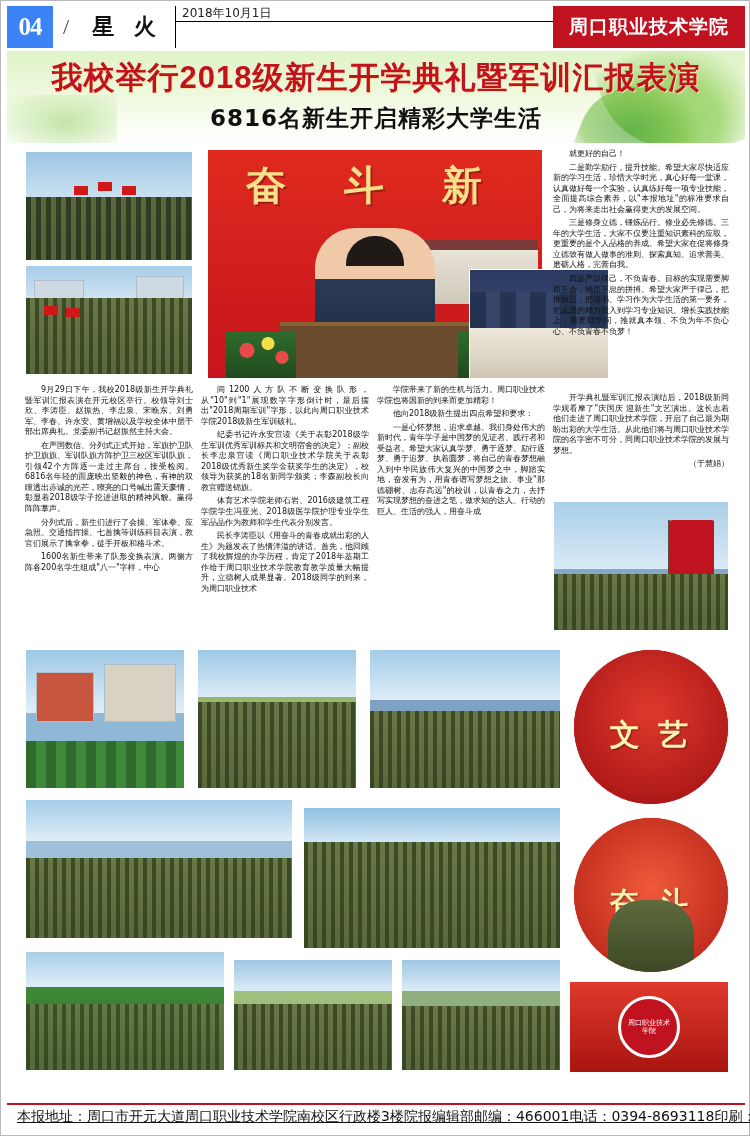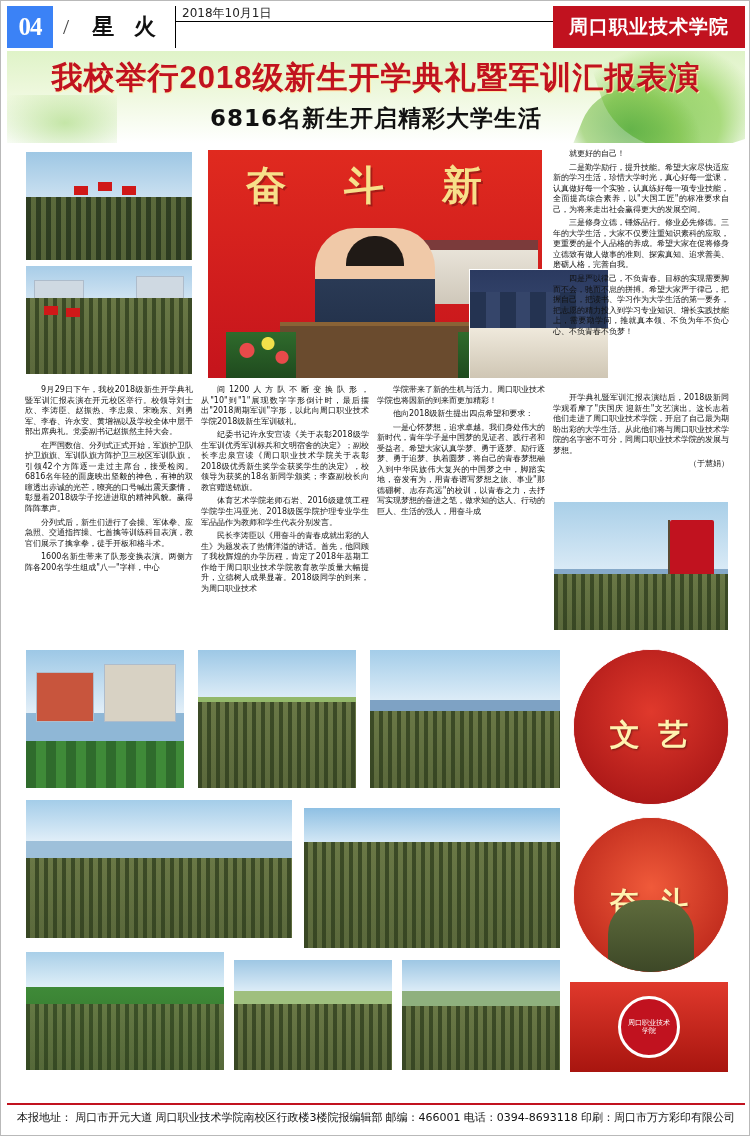--- a/index.html
+++ b/index.html
@@ -225,21 +225,21 @@
   .grass{
     position:absolute;left:0;right:0;bottom:0;height:32%;
     background:linear-gradient(180deg,#3f8a38,#2c6b27);
   }
 
   
   .footer{
     position:absolute;left:6px;bottom:6px;width:738px;height:26px;
     border-top:2px solid #c1121f;
     display:flex;align-items:center;justify-content:space-between;
-    font-size:11px;padding:0 10px;box-sizing:border-box;color:#111;
+    font-size:14px;padding:0 10px;box-sizing:border-box;color:#111;text-decoration:underline;
   }
   .footer .fseg{white-space:nowrap;}
 </style>
 </head>
 <body>
 
 <div class="page">
 
   <div class="masthead">
     <div class="page-num">04</div>
@@ -316,21 +316,21 @@
   </div>
 
   <div class="col" id="col-3">
     <p>学院带来了新的生机与活力。周口职业技术学院也将因新的到来而更加精彩！</p>
     <p>他向2018级新生提出四点希望和要求：</p>
     <p>一是心怀梦想，追求卓越。我们身处伟大的新时代，青年学子是中国梦的见证者、践行者和受益者。希望大家认真学梦、勇于逐梦、励行逐梦、勇于追梦、执着圆梦，将自己的青春梦想融入到中华民族伟大复兴的中国梦之中，脚踏实地，奋发有为，用青春谱写梦想之旅、事业"那德硼树、志存高远"的校训，以青春之力，去抒写实现梦想的奋进之笔，做求知的达人、行动的巨人、生活的强人，用奋斗成</p>
   </div>
 
   <div class="col" id="col-4">
     <p>就更好的自己！</p>
-    <p>二是勤学励行，提升技能。希望大家尽快适应新的学习生活，珍惜大学时光，真心好每一堂课，认真做好每一个实验，认真练好每一项专业技能，全面提高综合素养，以"大国工匠"的标准要求自己，为将来走出社会赢得更大的发展空间。</p>
+    <p>二是勤学励行，提升技能。希望大家尽快适应新的学习生活，珍惜大学时光，真心好每一堂课，认真做好每一个实验，认真练好每一项专业技能，全面提高综合素养，以"本报地址"的标准要求自己，为将来走出社会赢得更大的发展空间。</p>
     <p>三是修身立德，锤炼品行。修业必先修德。三年的大学生活，大家不仅要注重知识素科的应取，更重要的是个人品格的养成。希望大家在促将修身立德致有做人做事的准则、探索真知、追求善美、磨砺人格，完善自我。</p>
     <p>四是严以律己，不负青春。目标的实现需要脚而不会，驰而不息的拼搏。希望大家严于律己，把握自己，把读书、学习作为大学生活的第一要务，把志愿的精力投入到学习专业知识、增长实践技能上，需要勤学问，推就真本领、不负为年不负心心、不负青春不负梦！</p>
   </div>
 
   <div class="col" id="col-5">
     <p>开学典礼暨军训汇报表演结后，2018级新同学观看摩了"庆国庆 迎新生"文艺演出。这长志着他们走进了周口职业技术学院，开启了自己最为期盼出彩的大学生活。从此他们将与周口职业技术学院的名字密不可分，同周口职业技术学院的发展与梦想。</p>
     <p class="sign">（于慧娟）</p>
   </div>
 
   <div class="ph" id="photo-flagbearer">

